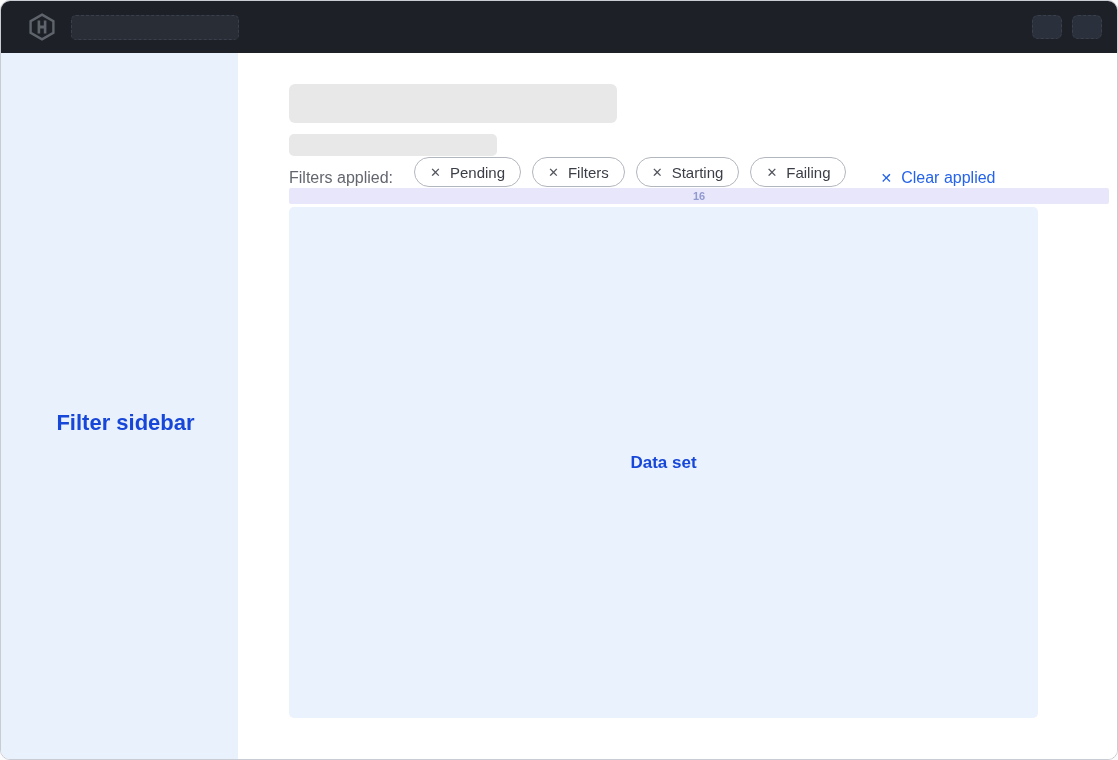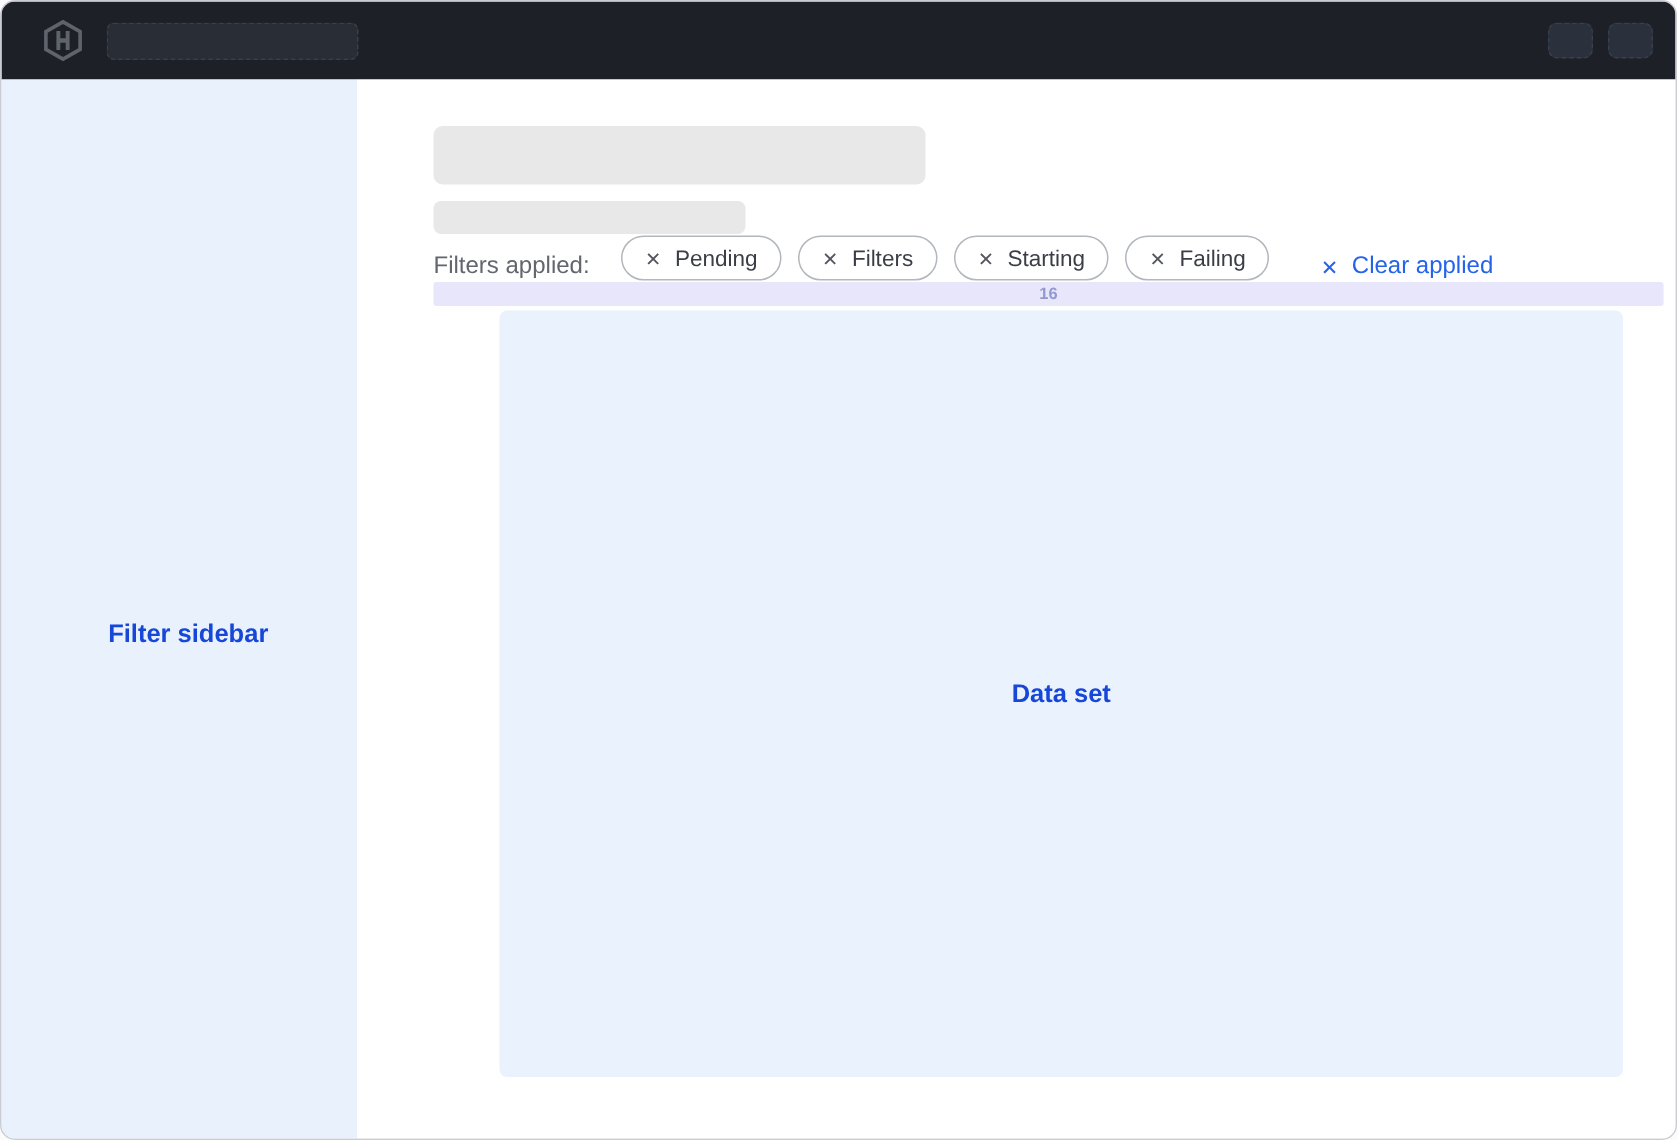--- a/index.html
+++ b/index.html
@@ -23,21 +23,21 @@
     width:30px;height:24px;border-radius:6px;background:#2b313c;
     border:1px dashed #3a404b;box-sizing:border-box;margin-left:10px;
   }
   
   .body{display:flex;height:706px;}
   .sidebar{
     width:237px;flex:0 0 auto;background:#e9f1fd;
     display:flex;align-items:center;justify-content:center;
   }
   .sidebar-label{
-    color:#1747d8;font-weight:bold;font-size:17px;margin-top:34px;margin-left:12px;
+    color:#1747d8;font-weight:bold;font-size:22px;margin-top:34px;margin-left:12px;
   }
   .main{flex:1;background:#ffffff;padding:31px 0 0 51px;box-sizing:border-box;}
   .ph-block-lg{width:328px;height:39px;background:#e8e8e8;border-radius:6px;}
   .ph-block-sm{width:208px;height:22px;background:#e8e8e8;border-radius:5px;margin-top:11px;}
   
   .filters-row{display:flex;align-items:flex-end;height:31px;}
   .filters-label{color:#63666e;font-size:16px;}
   .chips{display:flex;align-items:center;gap:11px;margin-left:21px;}
   .chip{
     display:flex;align-items:center;gap:9px;height:30px;padding:0 15px;
@@ -52,21 +52,21 @@
   }
   .clear-filters .x{font-size:14px;}
   
   .count-bar{
     width:820px;height:16px;margin-top:1px;background:#e8e6fa;border-radius:2px;
     display:flex;align-items:center;justify-content:center;font-weight:bold;
   }
   .count-bar .count{color:#9199d0;font-size:11px;line-height:1;}
   .data-area{
     width:749px;height:511px;margin-top:3px;background:#eaf2fe;border-radius:5px;
-    display:flex;align-items:center;justify-content:center;margin-left:44px;
+    display:flex;align-items:center;justify-content:center;
   }
   .data-label{color:#1747d8;font-weight:bold;font-size:17px;}
 </style>
 </head>
 <body>
 
 <div class="frame">
 
   <div class="topbar">
     <svg class="logo" viewBox="0 0 26 28" aria-hidden="true">

